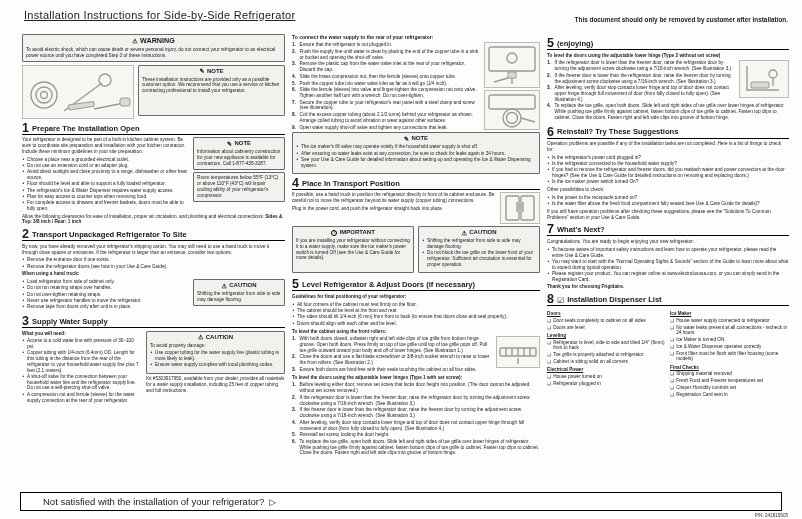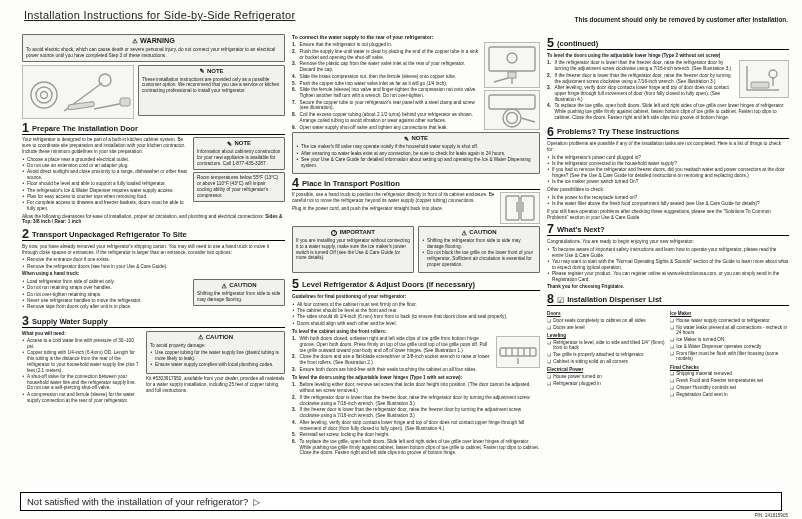--- a/index.html
+++ b/index.html
@@ -43,21 +43,21 @@
   .side { flex:0 0 auto; }
 
   .illus { background:#f6f6f3; border:.6px solid #b9b9b6; display:flex; align-items:center; justify-content:center; overflow:hidden; }
   .fr { float:right; clear:right; margin:0 0 2px 3px; }
 
   .chk-h { font-weight:700; text-decoration:underline; margin:2.5px 0 1px; }
   ul.chk { list-style:none; }
   ul.chk li { display:flex; gap:2px; margin-bottom:1px; align-items:flex-start; }
   ul.chk .li-ic { flex:0 0 auto; font-size:4.6px; line-height:1.2; }
 
-  .footerbar { position:absolute; left:20px; right:20px; bottom:8px; border:1.8px solid #000; background:#fff; padding:3px 6px; font-size:9.5px; display:flex; align-items:center; gap:5px; white-space:nowrap; overflow:hidden; }
+  .footerbar { position:absolute; left:20px; right:20px; bottom:8px; border:1.8px solid #000; background:#fff; padding:3px 22px; font-size:9.5px; display:flex; align-items:center; gap:5px; white-space:nowrap; overflow:hidden; }
   .footerbar .arr { font-size:9px; }
   .pn { position:absolute; right:14px; bottom:1px; font-size:4.6px; color:#333; }
 
   svg .sk { stroke:#9a9a98; fill:none; stroke-width:1.4; }
   svg .skf { fill:#d9d9d6; stroke:#9a9a98; stroke-width:1; }
 </style>
 </head>
 <body>
 
 <div class="page">
@@ -92,21 +92,21 @@
         <div class="box-hd">
           <span class="ic">✎</span>
           <span>NOTE</span>
         </div>
         <div>These installation instructions are provided only as a possible customer option. We recommend that you use a service or kitchen contracting professional to install your refrigerator.</div>
       </div>
     </div>
 
     <div class="sec">
       <span class="num">1</span>
-      <span class="t">Prepare The Installation Door</span>
+      <span class="t">Prepare The Installation Open</span>
     </div>
 
     <div class="row">
       <div class="grow">
         <p>Your refrigerator is designed to be part of a built-in kitchen cabinet system. Be sure to coordinate site preparation and installation with your kitchen contractor. Include these minimum guidelines in your site preparation:</p>
         <ul class="dots">
             <li>Choose a place near a grounded electrical outlet.</li>
             <li>Do not use an extension cord or an adapter plug.</li>
             <li>Avoid direct sunlight and close proximity to a range, dishwasher or other heat source.</li>
             <li>Floor should be level and able to support a fully loaded refrigerator.</li>
@@ -323,21 +323,21 @@
         <li>After leveling, verify door stop contacts lower hinge and top of door does not contact upper hinge through full movement of door (from fully closed to fully open). (See Illustration 4.)</li>
         <li>Reinstall set screw, locking the door height.</li>
         <li>To replace the toe grille, open both doors. Slide left and right sides of toe grille over lower hinges of refrigerator. While pushing toe grille firmly against cabinet, fasten bottom clips of toe grille to cabinet. Fasten top clips to cabinet. Close the doors. Fasten right and left side clips into groove of bottom hinge.</li>
       </ol>
   </div>
 
   <div class="col col3">
 
     <div class="sec">
       <span class="num">5</span>
-      <span class="t">(continued)</span>
+      <span class="t">(enjoying)</span>
     </div>
 
     <p class="b">To level the doors using the adjustable lower hinge (Type 2 without set screw)</p>
     <div>
       <div class="illus fr" style="width:50px;height:38px;">
         <svg width="46" height="34" viewBox="0 0 46 34">
           <path class="sk" d="M6 4 L6 28 L38 28"></path>
           <rect class="skf" x="10" y="20" width="18" height="6" rx="1"></rect>
           <circle class="sk" cx="32" cy="12" r="4"></circle>
           <line class="sk" x1="32" y1="16" x2="32" y2="24"></line>
@@ -347,21 +347,21 @@
           <li>If the refrigerator door is lower than the freezer door, raise the refrigerator door by turning the adjustment screw clockwise using a 7/16-inch wrench. (See Illustration 3.)</li>
           <li>If the freezer door is lower than the refrigerator door, raise the freezer door by turning the adjustment screw clockwise using a 7/16-inch wrench. (See Illustration 3.)</li>
           <li>After leveling, verify door stop contacts lower hinge and top of door does not contact upper hinge through full movement of door (from fully closed to fully open). (See Illustration 4.)</li>
           <li>To replace the toe grille, open both doors. Slide left and right sides of toe grille over lower hinges of refrigerator. While pushing toe grille firmly against cabinet, fasten bottom clips of toe grille to cabinet. Fasten top clips to cabinet. Close the doors. Fasten right and left side clips into groove of bottom hinge.</li>
         </ol>
       <div style="clear:both;"></div>
     </div>
 
     <div class="sec">
       <span class="num">6</span>
-      <span class="t">Problems? Try These Instructions</span>
+      <span class="t">Reinstall? Try These Suggestions</span>
     </div>
 
     <p>Operation problems are possible if any of the installation tasks are not completed. Here is a list of things to check for:</p>
     <ul class="dots">
         <li>Is the refrigerator's power cord plugged in?</li>
         <li>Is the refrigerator connected to the household water supply?</li>
         <li>If you had to remove the refrigerator and freezer doors, did you reattach water and power connectors at the door hinges? (See the Use &amp; Care Guide for detailed instructions on removing and replacing doors.)</li>
         <li>Is the ice maker power switch turned On?</li>
       </ul>
     <p>Other possibilities to check:</p>

